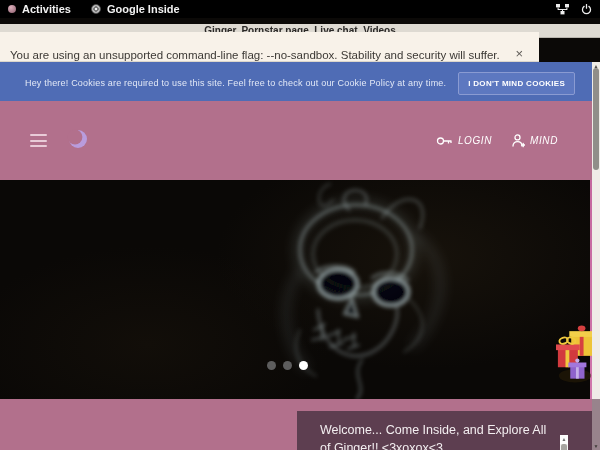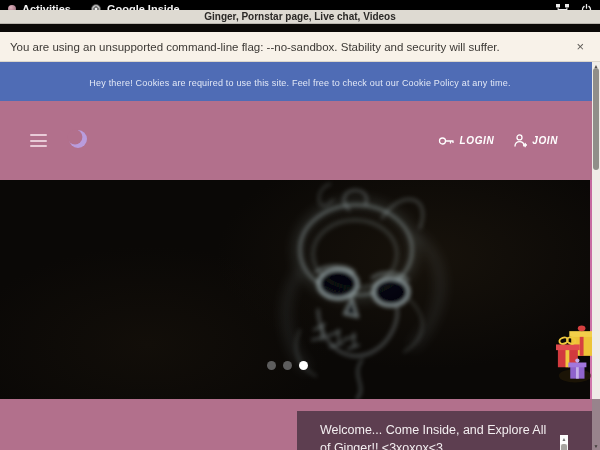--- a/index.html
+++ b/index.html
@@ -14,48 +14,48 @@
   .activities-dot { width:8px; height:8px; border-radius:50%;
     background:radial-gradient(circle at 35% 30%, #dcb0bc, #8e5f6e); }
   .chrome-dot { width:10px; height:10px; border-radius:50%; margin-left:14px;
     background:radial-gradient(circle at 50% 50%, #efefef 0 22%, #7a7a7a 23% 45%, #b9b9b9 46%); 
     border:1px solid #555; }
   .gb-clock { position:absolute; left:0; right:0; text-align:center; pointer-events:none; }
   .gb-right { margin-left:auto; display:flex; align-items:center; gap:12px; padding-right:8px; }
   .gb-right svg { display:block; }
 
   
-  .titlebar { position:absolute; left:0; top:10px; width:600px; height:14px; background:#dedad2;
+  .titlebar { position:absolute; left:0; top:24px; width:600px; height:14px; background:#dedad2;
     border-bottom:1px solid #b9b5ad; display:flex; align-items:center; justify-content:center;
     font-size:10px; font-weight:700; color:#2b2927; }
 
   
-  .infobar { position:absolute; left:0; top:32px; width:600px; height:30px; background:#f8f2e9;
-    border-bottom:1px solid #dcd6cb; display:flex; align-items:center; font-size:11.5px; color:#3c3935; }
+  .infobar { position:absolute; left:0; top:32px; width:539px; height:30px; background:#f8f2e9;
+    border-bottom:1px solid #dcd6cb; display:flex; align-items:flex-end; font-size:11.5px; color:#3c3935; }
   .infobar .msg { padding-left:10px; }
   .infobar .close { margin-left:auto; margin-right:16px; font-size:13px; color:#5f5c57; cursor:default; }
 
   
   .cookie-bar { position:absolute; left:0; top:62px; width:600px; height:44px; background:#4f6cb5;
     border-bottom:2px solid #343a63; display:flex; align-items:center; justify-content:center; gap:12px; }
   .cookie-bar .msg { font-size:9px; color:#e2e8f6; letter-spacing:.2px; }
   .cookie-btn { font-family:"Liberation Sans", sans-serif; font-size:8px; font-weight:700; color:#fff;
     background:#5d78c0; border:1px solid #8a9bd2; border-radius:2px; padding:6px 9px; letter-spacing:.3px; cursor:pointer; }
 
   
   .site-header { position:absolute; left:0; top:101px; width:600px; height:79px; background:#b2708c;
     display:flex; align-items:center; }
   .hamburger { margin-left:30px; width:17px; height:13px; display:flex; flex-direction:column;
     justify-content:space-between; cursor:pointer; }
   .hamburger span { display:block; height:2px; border-radius:1px; background:#e9cbd8; }
   .logo { margin-left:20px; display:flex; align-items:center; gap:6px; cursor:pointer; }
   .logo-text { font-family:"DejaVu Serif", serif; font-style:italic; font-weight:700; font-size:19px;
     color:#f04f68; letter-spacing:.5px; text-shadow:0 0 6px rgba(244,90,120,.5); white-space:nowrap; }
   .hdr-right { margin-left:auto; margin-right:42px; display:flex; align-items:center; gap:20px; }
-  .hdr-link { display:flex; align-items:center; gap:5px; color:#fff; font-size:10px; font-weight:700;
+  .hdr-link { display:flex; align-items:center; gap:5px; color:#fff; font-size:10px; font-weight:400;
     font-style:italic; letter-spacing:.6px; cursor:pointer; }
   .hdr-link svg { display:block; }
 
   
   .hero { position:absolute; left:0; top:180px; width:592px; height:219px; background:
       radial-gradient(ellipse 300px 160px at 72% 35%, #17120b 0%, rgba(23,18,11,0) 70%),
       radial-gradient(ellipse 260px 140px at 25% 75%, #120e09 0%, rgba(18,14,9,0) 70%),
       #0a0806; overflow:hidden; }
   .hero-edge { position:absolute; left:590px; top:180px; width:3px; height:219px;
     background:linear-gradient(180deg,#c4679e,#d077ac); }
@@ -120,20 +120,21 @@
     <span>Ginger, Pornstar page, Live chat, Videos</span>
   </div>
 
   <div class="infobar">
     <span class="msg">You are using an unsupported command-line flag: --no-sandbox. Stability and security will suffer.</span>
     <span class="close">×</span>
   </div>
 
   <div class="cookie-bar">
     <span class="msg">Hey there! Cookies are required to use this site. Feel free to check out our Cookie Policy at any time.</span>
+    <button class="cookie-btn">I DON'T MIND COOKIES</button>
   </div>
 
   <div class="site-header">
     <div class="hamburger">
       <span></span>
         <span></span>
         <span></span>
     </div>
     <div class="logo">
       <span>
@@ -158,21 +159,21 @@
       <div class="hdr-link">
         <span>
           <svg width="13" height="14" viewBox="0 0 13 14">
             <g stroke="#fff" stroke-width="1.3" fill="none" stroke-linecap="round">
               <circle cx="5.5" cy="3.4" r="2.5"></circle>
               <path d="M1 12c0-3 2-4.4 4.5-4.4S10 9 10 12"></path>
               <path d="M9.5 11h3.4M11.2 9.3v3.4"></path>
             </g>
           </svg>
         </span>
-        <span>JOIN</span>
+        <span>MIND</span>
       </div>
     </div>
   </div>
 
   <div class="hero">
     <svg width="592" height="219" viewBox="0 0 592 219">
       <defs>
         <filter id="b1" x="-40%" y="-40%" width="180%" height="180%">
             <feGaussianBlur stdDeviation="2.2"></feGaussianBlur>
           </filter>

